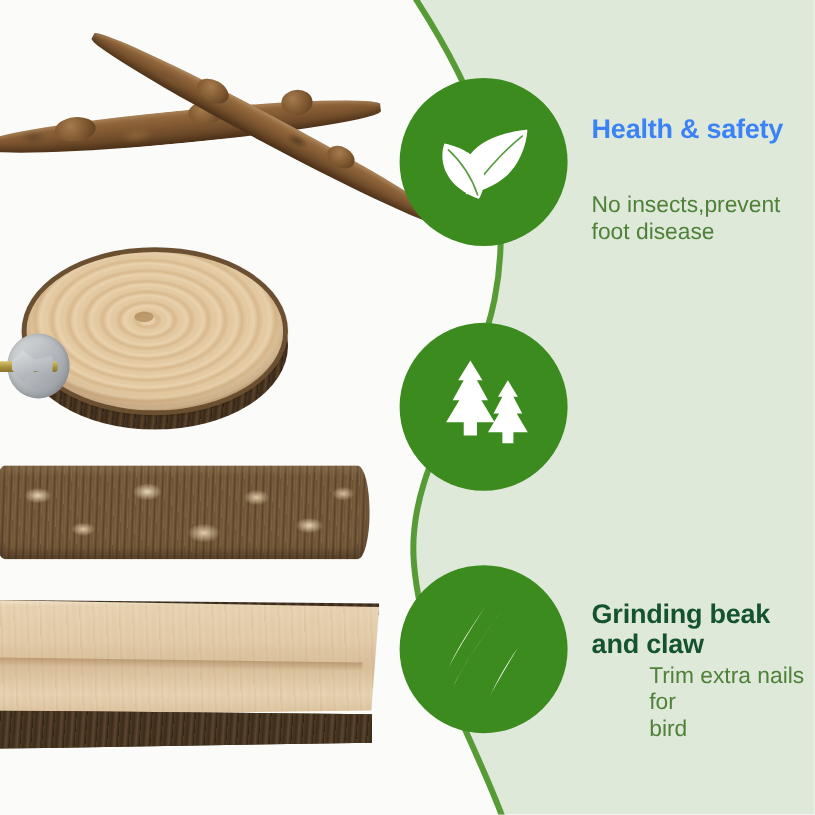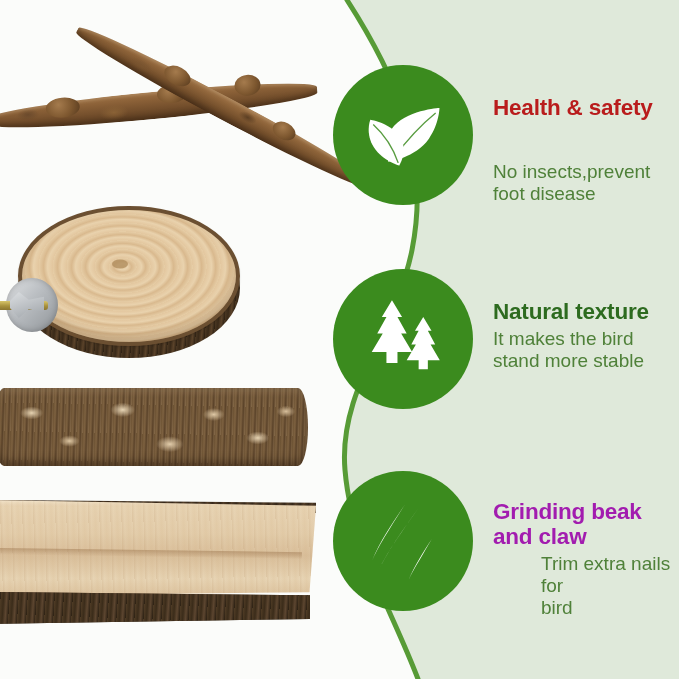--- a/index.html
+++ b/index.html
@@ -192,49 +192,44 @@
 
   <div class="circle" style="left:333px;top:65px;background:#3b8b1e;">
     <svg width="96" height="96" viewBox="0 0 100 100">
       <path d="M88,22 C88,22 52,24 38,44 C27,59 35,78 35,78 C35,78 63,74 77,54 C88,38 88,22 88,22 Z" fill="#ffffff"></path>
       <path d="M84,27 C68,40 52,58 40,74" fill="none" stroke="#3b8b1e" stroke-width="1.4" opacity=".85"></path>
       <path d="M16,34 C16,34 40,38 48,54 C55,68 46,82 46,82 C46,82 26,76 18,60 C11,46 16,34 16,34 Z" fill="#ffffff"></path>
       <path d="M19,39 C31,50 40,64 45,79" fill="none" stroke="#3b8b1e" stroke-width="1.4" opacity=".85"></path>
     </svg>
   </div>
   <div class="ftext" style="left:493px;top:96px;width:186px;">
-    <p class="ftitle" style="color:#b91c1c;">Health &amp; safety</p>
+    <p class="ftitle" style="color:#3b82f6;">Health &amp; safety</p>
     <p class="fdesc" style="color:#4f8139;margin-top:40px;">No insects,prevent
 foot disease</p>
   </div>
 
   <div class="circle" style="left:333px;top:269px;background:#3b8b1e;">
     <svg width="92" height="92" viewBox="0 0 100 100">
       <g fill="#ffffff">
         <path d="M38,8 L49,26 L44,26 L54,44 L48,44 L60,64 L44,64 L44,76 L32,76 L32,64 L16,64 L28,44 L22,44 L32,26 L27,26 Z"></path>
         <path d="M72,26 L81,41 L77,41 L85,56 L80,56 L90,73 L77,73 L77,83 L67,83 L67,73 L54,73 L64,56 L59,56 L67,41 L63,41 Z"></path>
       </g>
     </svg>
-  </div>
-  <div class="ftext" style="left:493px;top:300px;width:186px;">
-    <p class="ftitle" style="color:#2d6b1f;">Natural texture</p>
-    <p class="fdesc" style="color:#4f8139;">It makes the bird
-stand more stable</p>
   </div>
 
   <div class="circle" style="left:333px;top:471px;background:#3b8b1e;">
     <svg width="96" height="96" viewBox="0 0 100 100">
       <g fill="#ffffff">
         <path d="M52,12 C40,30 26,50 18,70 C24,56 38,34 52,12 Z"></path>
         <path d="M66,16 C52,36 34,60 24,82 C32,64 50,38 66,16 Z"></path>
         <path d="M74,30 C62,48 48,70 40,88 C48,70 62,48 74,30 Z"></path>
         <path d="M80,48 C72,62 62,78 56,90 C62,76 72,60 80,48 Z"></path>
       </g>
     </svg>
   </div>
   <div class="ftext" style="left:493px;top:500px;width:186px;">
-    <p class="ftitle" style="color:#a21caf;">Grinding beak
+    <p class="ftitle" style="color:#14532d;">Grinding beak
 and claw</p>
     <p class="fdesc" style="color:#4f8139;margin-left:48px;">Trim extra nails for
 bird</p>
   </div>
 
 </div>
 
 </body></html>

